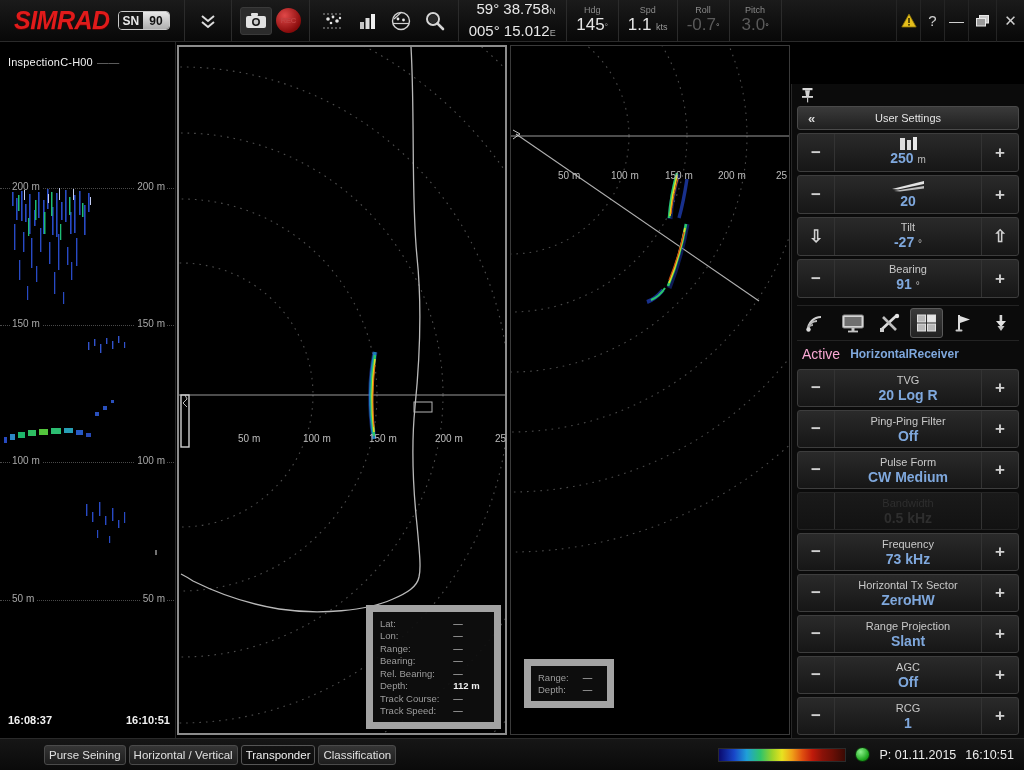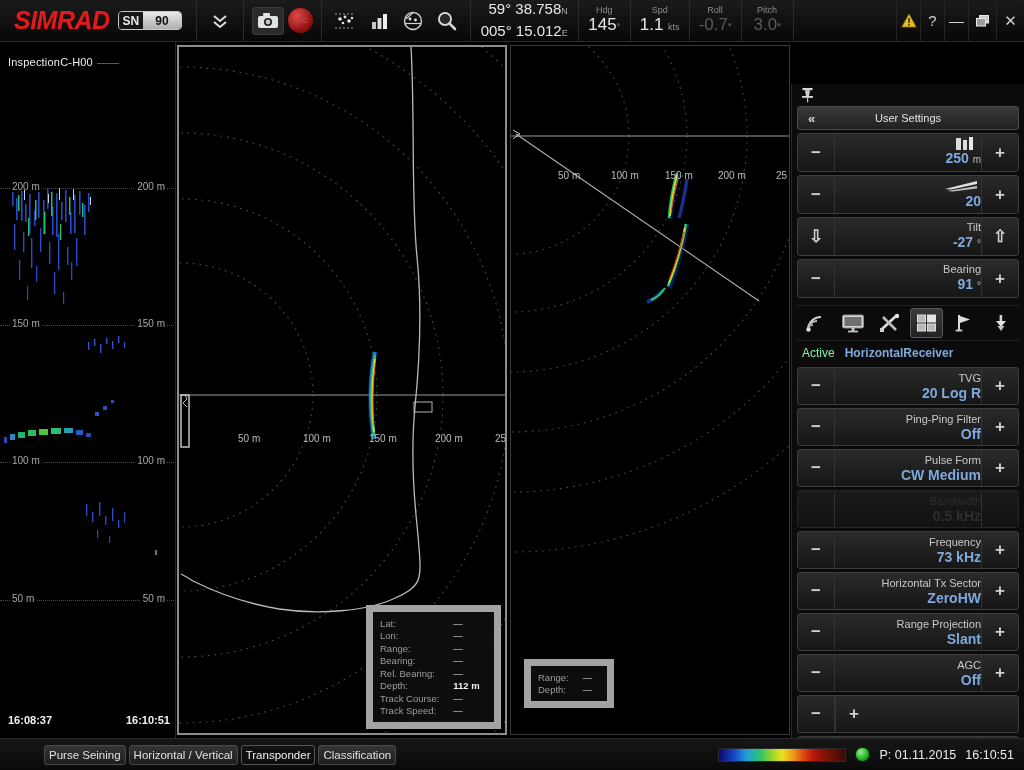--- a/index.html
+++ b/index.html
@@ -33,21 +33,21 @@
   }
   .sn-badge {
     display: inline-flex; border: 1px solid #c9c9c9; border-radius: 4px; overflow: hidden;
     height: 19px; align-items: stretch; background: #1a1a1a;
   }
   .sn-badge .sn-l {
     color: #e8e8e8; font-size: 12px; font-weight: bold; padding: 0 4px;
     display: flex; align-items: center; background: #161616;
   }
   .sn-badge .sn-r {
-    color: #111; font-size: 12px; font-weight: bold; padding: 0 12px;
+    color: #111; font-size: 12px; font-weight: bold; padding: 0 6px;
     display: flex; align-items: center;
     background: linear-gradient(180deg,#e9e9e9,#aeaeae);
   }
   .hdr-group {
     display: flex; align-items: center; height: 42px;
     border-right: 1px solid #2b2b2b; padding: 0 8px; gap: 4px;
   }
   .ic-btn {
     width: 30px; height: 30px; display: flex; align-items: center; justify-content: center;
     border-radius: 3px;
@@ -161,21 +161,21 @@
     display: flex; align-items: stretch;
   }
   .ctl-row.big { height: 39px; }
   .ctl-btn {
     width: 37px; display: flex; align-items: center; justify-content: center;
     color: #d0d0d0; font-size: 17px; font-weight: bold;
     border-right: 1px solid #333;
   }
   .ctl-btn.right { border-right: none; border-left: 1px solid #333; }
   .ctl-mid {
-    flex: 1; display: flex; flex-direction: column; align-items: flex-end; justify-content: center;
+    flex: 1; display: flex; flex-direction: column; align-items: center; justify-content: center;
   }
   .ctl-lbl { font-size: 11px; color: #c9c9c9; line-height: 13px; }
   .ctl-val { font-size: 14px; color: #7fa8dd; font-weight: bold; line-height: 16px; }
   .ctl-val .u { font-size: 10px; color: #bcbcbc; font-weight: normal; }
   .ctl-row.disabled { background: linear-gradient(180deg,#1a1a1a,#121212); border-color:#242424; }
   .ctl-row.disabled .ctl-lbl { color: #2e2e2e; }
   .ctl-row.disabled .ctl-val { color: #2e2e2e; }
 
   .tabstrip {
     margin: 7px 5px 0 5px; height: 36px;
@@ -188,21 +188,21 @@
     border-radius: 3px;
   }
   .tabstrip .tab.sel {
     background: linear-gradient(180deg,#3a3a3a,#222);
     border: 1px solid #5a5a5a;
   }
   .active-row {
     display: flex; align-items: center; gap: 10px;
     padding: 5px 5px 4px 10px;
   }
-  .active-row .a-lbl { font-size: 12px; color: #86efac; }
+  .active-row .a-lbl { font-size: 14px; color: #f9a8d4; }
   .active-row .a-val { font-size: 12px; color: #7fa8dd; font-weight: bold; }
 
   
   .footer {
     position: absolute; left: 0; top: 738px; width: 1024px; height: 32px;
     background: linear-gradient(180deg,#161616,#0a0a0a);
     border-top: 1px solid #2a2a2a;
     display: flex; align-items: center;
   }
   .ftabs { display: flex; align-items: center; gap: 3px; margin-left: 44px; }
@@ -813,20 +813,24 @@
         <div class="ctl-btn">−</div>
         <div class="ctl-mid">
           <div class="ctl-lbl">AGC</div>
           <div class="ctl-val">Off</div>
         </div>
         <div class="ctl-btn right">+</div>
       </div>
 
       <div class="ctl-row">
         <div class="ctl-btn">−</div>
+        <div class="ctl-mid">
+          <div class="ctl-lbl">RCG</div>
+          <div class="ctl-val">1</div>
+        </div>
         <div class="ctl-btn right">+</div>
       </div>
 
       <div class="ctl-row">
         <div class="ctl-btn">−</div>
         <div class="ctl-mid">
           <div class="ctl-lbl">Noise Filter</div>
           <div class="ctl-val">Off</div>
         </div>
         <div class="ctl-btn right">+</div>

